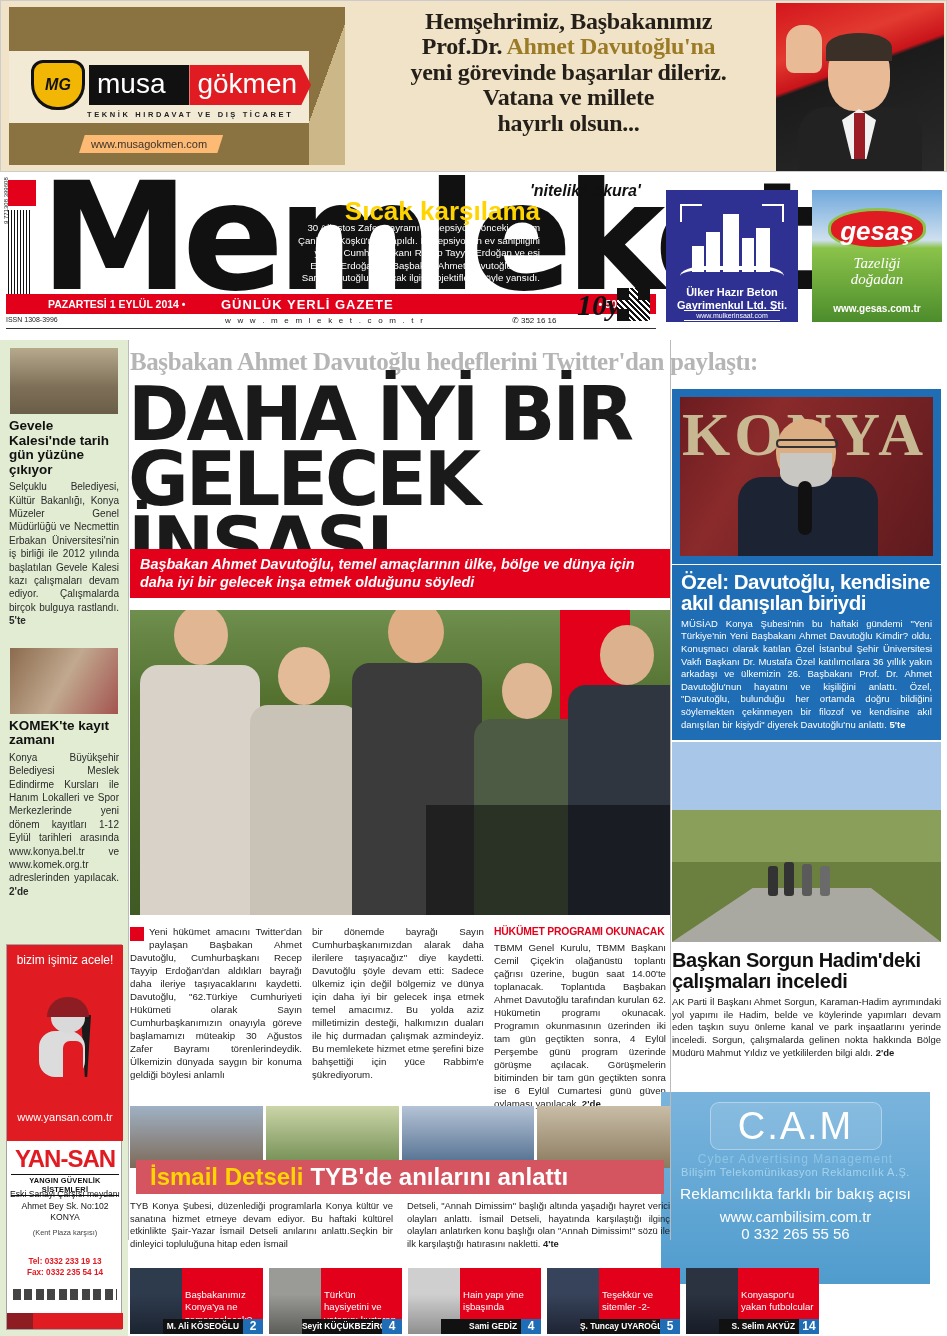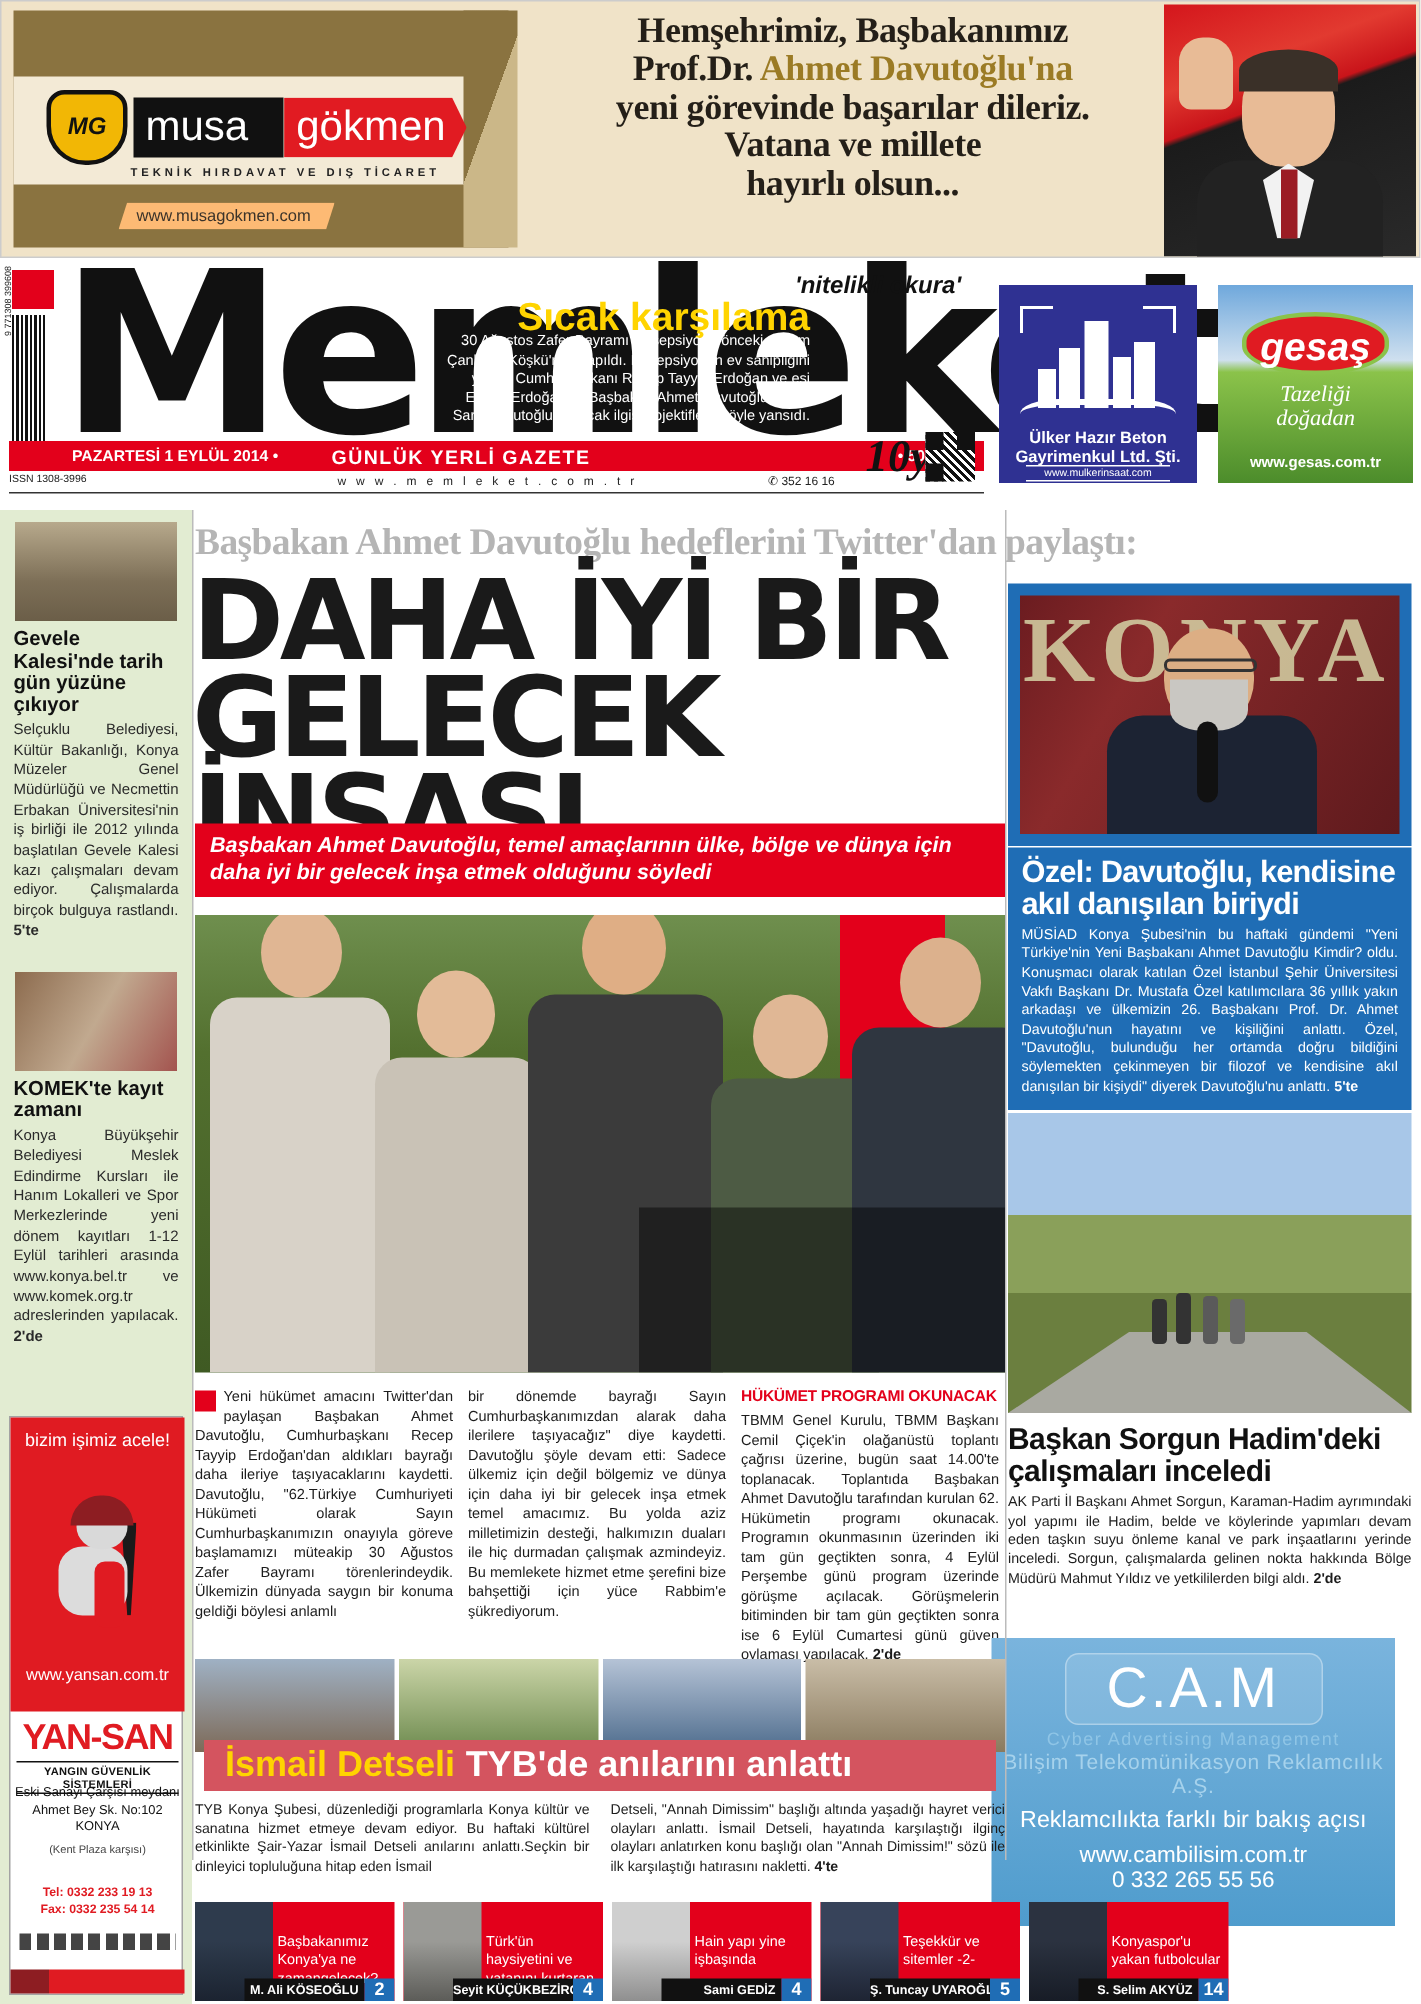--- a/index.html
+++ b/index.html
@@ -188,21 +188,21 @@
   .rc2-block { position:absolute; left:672px; top:950px; width:269px; }
   .rc2-h { font-size:20px; font-weight:bold; line-height:1.05; color:#111; letter-spacing:-0.4px; }
   .rc2-p { font-size:9.5px; line-height:1.33; color:#1c1c1c; text-align:justify; margin-top:4px; }
 
   .ad-cam { position:absolute; left:661px; top:1092px; width:269px; height:192px;
      background:linear-gradient(#7ab4dd,#4f9ccd); text-align:center; overflow:hidden; }
   .cam-box { margin:10px auto 0; width:172px; height:48px; background:rgba(255,255,255,.12);
      border:1px solid rgba(255,255,255,.35); border-radius:9px; color:#fff; font-size:38px;
      letter-spacing:2px; line-height:46px; }
   .cam-s1 { color:#8fc5e6; font-size:12px; margin-top:2px; letter-spacing:1px; }
-  .cam-s2 { color:#a6d2ec; font-size:14px; letter-spacing:.5px;text-align:center; }
+  .cam-s2 { color:#a6d2ec; font-size:11px; letter-spacing:.5px;text-align:center; }
   .cam-s3 { color:#fff; font-size:15.5px; margin-top:7px; }
   .cam-s4 { color:#fff; font-size:15px; margin-top:5px; }
   .cam-s5 { color:#fff; font-size:15px; }
 
   
   .det-photos { position:absolute; left:130px; top:1106px; width:540px; height:62px; display:flex; gap:3px; }
   .det-photos div { flex:1; }
   .det-bar { position:absolute; left:136px; top:1160px; width:528px; height:34px;
      background:#d4545f; display:flex; align-items:center; padding-left:14px; }
   .det-bar .y { color:#ffd400; font-size:24px; font-weight:bold; }

